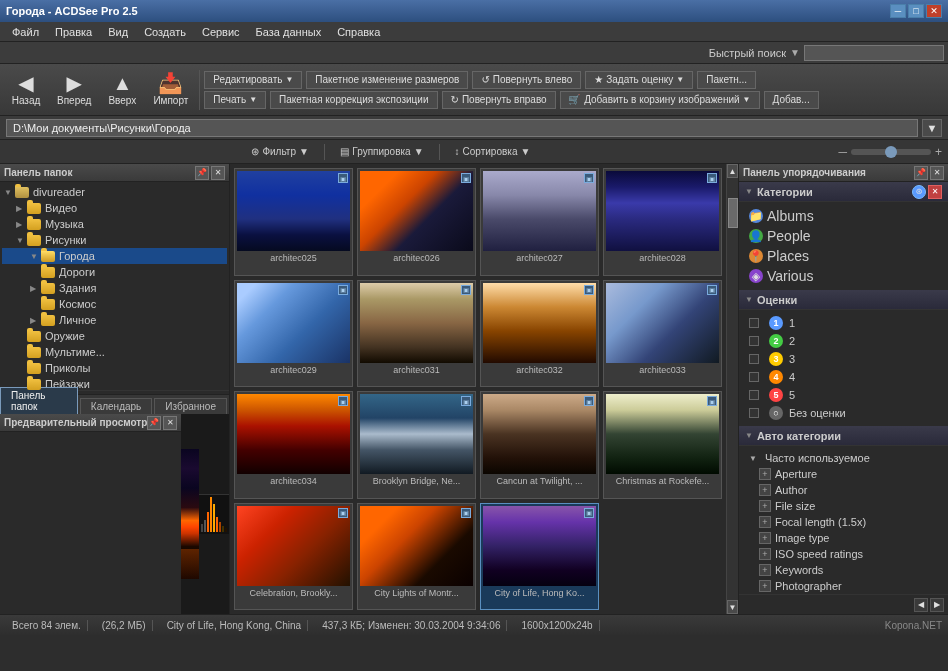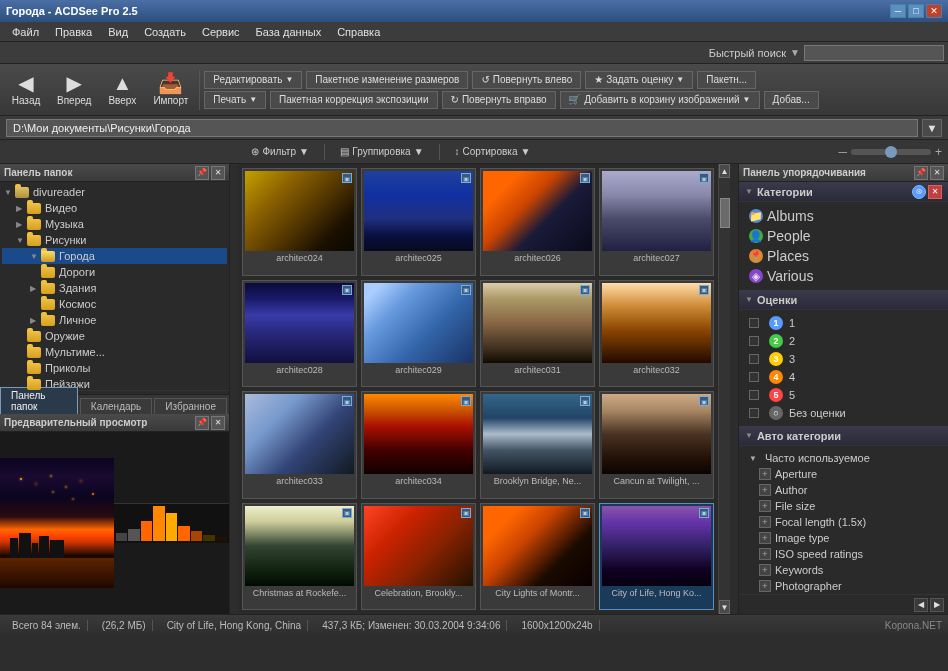--- a/index.html
+++ b/index.html
@@ -34,21 +34,21 @@
     
     .address-bar { background: #3a3a3a; height: 24px; display: flex; align-items: center; padding: 0 6px; border-bottom: 1px solid #222; gap: 4px; }
     .address-path { background: #555; border: 1px solid #777; flex: 1; height: 18px; color: #eee; padding: 0 6px; font-size: 11px; display: flex; align-items: center; }
     .address-btn { background: #4a4a4a; border: 1px solid #666; width: 20px; height: 18px; display: flex; align-items: center; justify-content: center; cursor: pointer; }
 
     
     .sub-toolbar { background: #363636; height: 24px; display: flex; align-items: center; padding: 0 6px; border-bottom: 1px solid #222; gap: 8px; }
     .sub-toolbar-btn { display: flex; align-items: center; gap: 3px; padding: 2px 6px; background: transparent; border: 1px solid transparent; cursor: pointer; color: #ccc; font-size: 10px; border-radius: 2px; }
 
     
-    .main-layout { display: flex; height: calc(671px - 22px - 20px - 22px - 52px - 24px - 24px - 22px); gap: 8px; }
+    .main-layout { display: flex; height: calc(671px - 22px - 20px - 22px - 52px - 24px - 24px - 22px); }
 
     
     .left-panel { width: 230px; display: flex; flex-direction: column; border-right: 1px solid #222; }
     .panel-header { background: linear-gradient(to bottom, #4a4a4a, #3a3a3a); height: 18px; display: flex; align-items: center; justify-content: space-between; padding: 0 4px; border-bottom: 1px solid #222; }
     .panel-title { font-size: 10px; color: #ccc; font-weight: bold; }
     .panel-controls { display: flex; gap: 2px; }
     .panel-ctrl-btn { width: 14px; height: 14px; background: #555; border: 1px solid #777; display: flex; align-items: center; justify-content: center; font-size: 8px; cursor: pointer; }
 
     
     .folder-tree { background: #2a2a2a; flex: 1; overflow-y: auto; padding: 2px; }
@@ -59,21 +59,21 @@
     .folder-icon::before { content: ''; position: absolute; top: -3px; left: 0; width: 6px; height: 3px; background: #f0c040; border-radius: 2px 2px 0 0; }
     .tree-label { font-size: 11px; color: #ccc; }
     .tree-item.active { background: #1a4a8a; }
 
     
     .tab-bar { background: #363636; height: 20px; display: flex; align-items: flex-end; border-top: 1px solid #222; }
     .tab { padding: 2px 10px; background: #3a3a3a; border: 1px solid #555; border-bottom: none; font-size: 10px; cursor: pointer; color: #bbb; margin-right: 2px; }
     .tab.active { background: #2a3a4a; color: #eee; border-color: #7a9abb; }
 
     
-    .preview-panel { background: #2a2a2a; display: flex; flex-direction: column; }
+    .preview-panel { background: #2a2a2a; display: flex; flex-direction: row; }
     .preview-header { background: linear-gradient(to bottom, #4a4a4a, #3a3a3a); height: 18px; display: flex; align-items: center; justify-content: space-between; padding: 0 4px; border-bottom: 1px solid #222; }
     .preview-content { flex: 1; display: flex; align-items: center; justify-content: center; background: #1a1a1a; overflow: hidden; position: relative; }
     .preview-histogram { height: 40px; background: #111; border-top: 1px solid #333; display: flex; align-items: flex-end; padding: 2px; gap: 1px; }
     .hist-bar { background: linear-gradient(to top, #ff6600, #ffaa00); min-width: 2px; }
 
     
     .center-content { flex: 1; display: flex; flex-direction: column; background: #2a2a2a; }
     .thumbnail-grid { flex: 1; overflow-y: auto; padding: 4px; display: grid; grid-template-columns: repeat(4, 1fr); gap: 4px; }
     .thumb-item { background: #3a3a3a; border: 1px solid #555; cursor: pointer; display: flex; flex-direction: column; padding: 2px; }
     .thumb-item.selected { border-color: #5a8fc0; background: #1a3a5a; }
@@ -397,26 +397,20 @@
           <div class="hist-bar" style="height:6px;flex:1;background:#443300;"></div>
           <div class="hist-bar" style="height:4px;flex:1;background:#221100;"></div>
         </div>
       </div>
     </div>
   </div>
 
   <div style="display:flex;flex:1;">
     <div class="center-content">
       <div class="thumbnail-grid" id="thumb-grid">
-      <div class="thumb-item">
-            <div class="thumb-img" style="background: linear-gradient(135deg, rgb(196, 160, 0) 0%, rgb(138, 96, 0) 30%, rgb(74, 48, 0) 60%, rgb(26, 16, 0) 80%, rgb(10, 8, 0) 100%);">
-              <div class="thumb-corner">▣</div>
-            </div>
-            <div class="thumb-label">architec024</div>
-          </div>
           <div class="thumb-item">
             <div class="thumb-img" style="background: linear-gradient(rgb(32, 64, 160) 0%, rgb(16, 48, 160) 30%, rgb(32, 48, 128) 60%, rgb(10, 16, 64) 80%, rgb(5, 10, 32) 100%);">
               <div class="thumb-corner">▣</div>
             </div>
             <div class="thumb-label">architec025</div>
           </div>
           <div class="thumb-item">
             <div class="thumb-img" style="background: linear-gradient(135deg, rgb(255, 102, 0) 20%, rgb(204, 68, 0) 40%, rgb(26, 26, 58) 60%, rgb(10, 10, 26) 100%);">
               <div class="thumb-corner">▣</div>
             </div>

